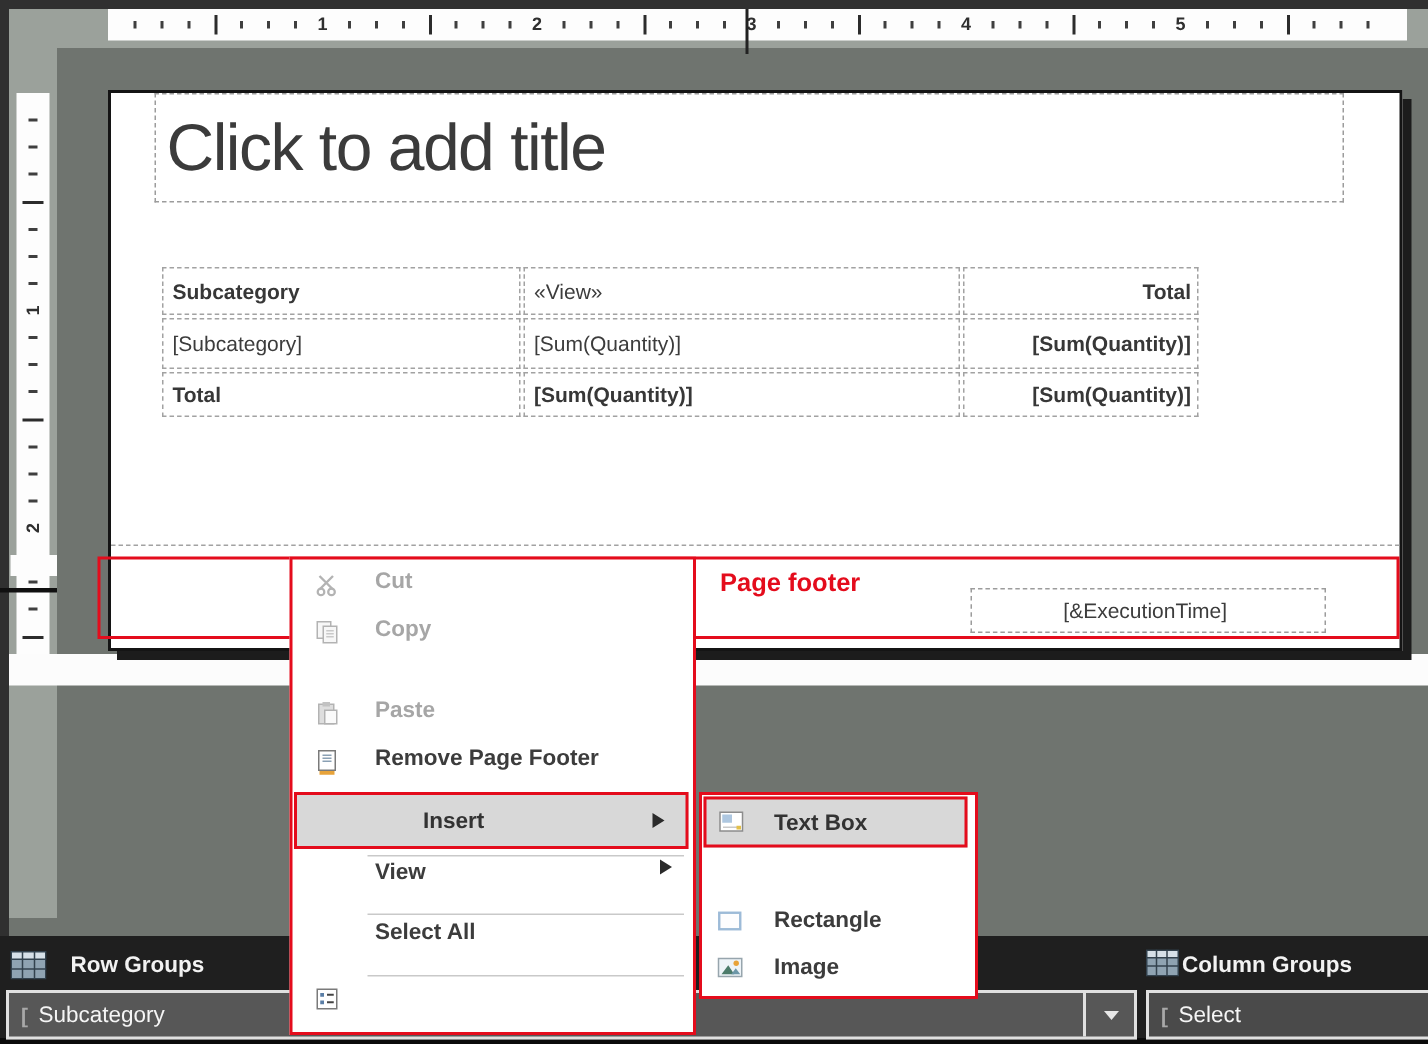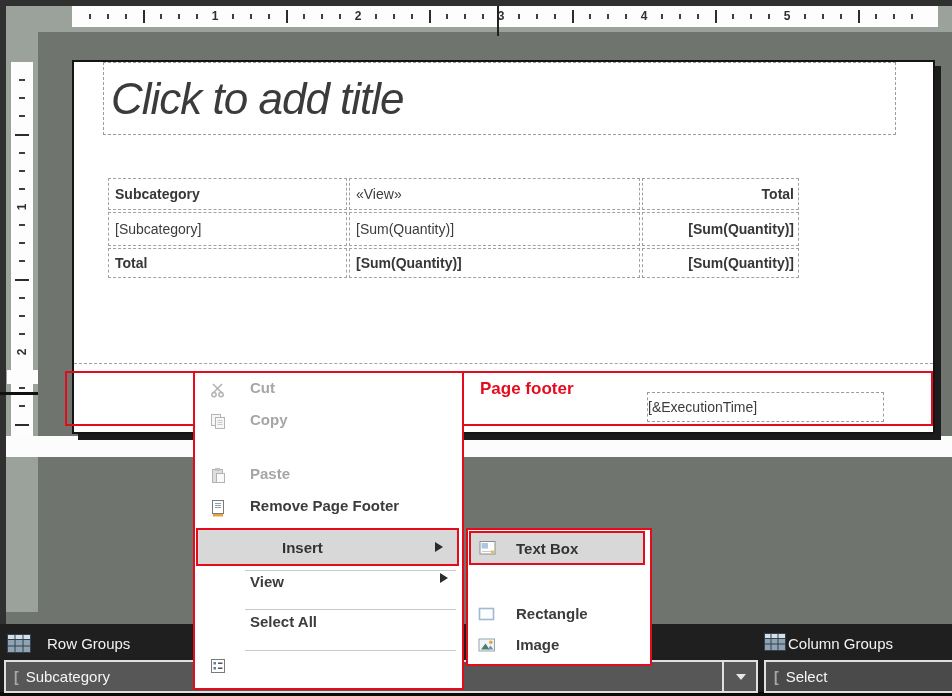--- a/index.html
+++ b/index.html
@@ -32,38 +32,38 @@
   .vruler-notch{left:7px;top:370px;width:31px;height:14px;background:#fdfdfd;}
   .footer-marker{left:0;top:392px;width:38px;height:3px;background:#101010;}
 
   .white-band{left:6px;top:436px;width:946px;height:21px;background:#fcfcfc;}
 
   
   .page-shadow{left:78px;top:66px;width:863px;height:374px;background:#1c1c1c;}
   .page{left:72px;top:60px;width:859px;height:370px;background:#fff;border:2px solid #141414;}
   .title-box{position:absolute;left:29px;top:0px;width:793px;height:73px;border:1px dashed #9c9c9c;
     font-size:44px;font-weight:300;color:#3b3b3b;line-height:71px;padding-left:7px;box-sizing:border-box;
-    letter-spacing:-1px;font-style:italic;}
+    letter-spacing:-1px;}
   .tablix{position:absolute;left:32px;top:114px;border-collapse:separate;border-spacing:2px;}
   .tablix td{border:1px dashed #a2a2a2;font-size:14px;color:#3c3c3c;padding:0 4px 0 6px;vertical-align:middle;background:#fff;}
   .tablix .c1{width:227px;} .tablix .c2{width:279px;} .tablix .c3{width:145px;text-align:right;}
   .tablix .r1 td{height:30px;} .tablix .r2 td{height:32px;} .tablix .r3 td{height:28px;}
   .tablix .b{font-weight:bold;color:#373737;}
   .footer-sep{position:absolute;left:0;top:301px;width:100%;border-top:1px dashed #a2a2a2;}
 
   
   .footer-annotation{left:65px;top:371px;width:864px;height:51px;border:2px solid #e40c1c;z-index:6;}
   .footer-label{left:480px;top:379px;font-size:17px;font-weight:bold;color:#e40c1c;z-index:7;}
   .exec-box{left:647px;top:392px;width:231px;height:28px;border:1px dashed #9c9c9c;
-    font-size:14px;color:#3c3c3c;text-align:left;line-height:28px;padding-right:4px;z-index:5;background:#fff;}
+    font-size:14px;color:#3c3c3c;text-align:center;line-height:28px;padding-right:4px;z-index:5;background:#fff;}
 
   
   .pane{left:0;top:624px;width:952px;height:72px;background:#1f1f1f;z-index:8;}
   .pane-bottom{position:absolute;left:0;top:68px;width:952px;height:4px;background:#0a0a0a;}
-  .pane-header-label{position:absolute;top:635px;font-size:15px;font-weight:400;color:#f2f2f2;z-index:9;}
+  .pane-header-label{position:absolute;top:635px;font-size:15px;font-weight:700;color:#f2f2f2;z-index:9;}
   .grp-icon{position:absolute;z-index:9;}
   .group-row{position:absolute;top:660px;height:29px;background:#575757;border:2px solid #e0e0e0;z-index:9;
     display:flex;align-items:center;color:#f5f5f5;font-size:15px;}
   .group-bracket{color:#a8a8a8;font-size:14px;font-weight:bold;margin:0 7px 0 8px;}
   .dd-split{position:absolute;right:32px;top:0;bottom:0;border-right:2px solid #e0e0e0;}
   .dd-btn{position:absolute;right:0;top:0;bottom:0;width:30px;display:flex;align-items:center;justify-content:center;}
   .dd-caret{width:0;height:0;border-left:5px solid transparent;border-right:5px solid transparent;border-top:6px solid #e8e8e8;}
 
   
   .menu{left:193px;top:371px;width:267px;height:315px;background:#fff;border:2px solid #e40c1c;z-index:50;}

